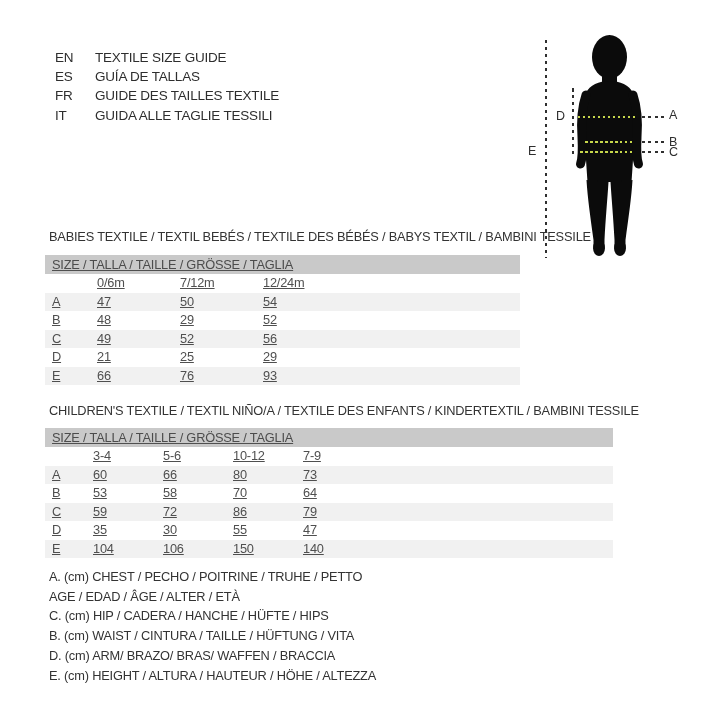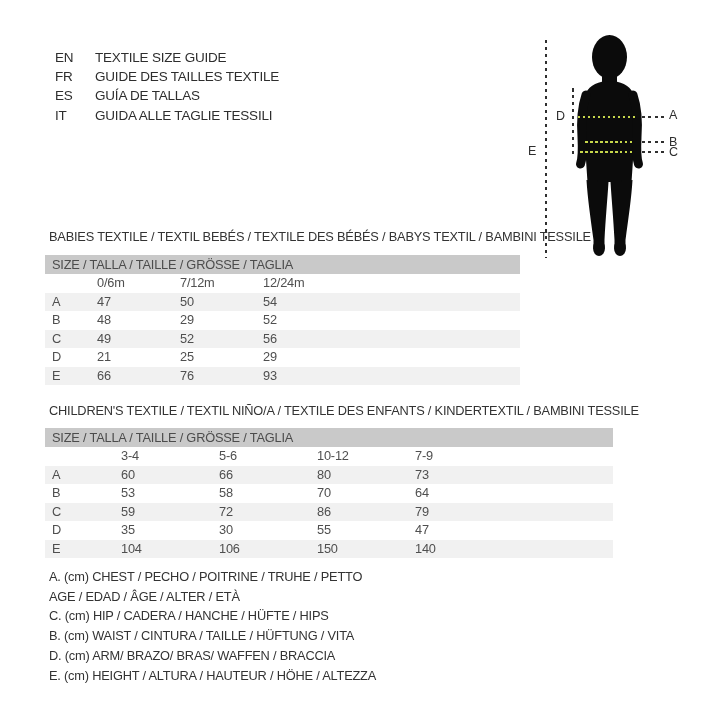--- a/index.html
+++ b/index.html
@@ -33,51 +33,51 @@
   .lab-a{left:149px;top:81px;}
   .lab-b{left:149px;top:108px;}
   .lab-c{left:149px;top:118px;}
   .lab-d{left:36px;top:82px;}
   .lab-e{left:8px;top:117px;}
   
   .section-title{position:absolute;left:49px;font-size:12.8px;color:#333;white-space:nowrap;}
   .title-1{top:229px;text-align:center;}
   .title-2{top:403px;}
   
-  .size-table{position:absolute;left:45px;font-size:12.8px;color:#4f4f4f;}
+  .size-table{position:absolute;left:45px;font-size:12.8px;color:#4f4f4f;text-decoration:underline;}
   .table-1{top:255px;width:475px;}
   .table-2{top:428px;width:568px;}
   .t-bar{height:19px;line-height:19px;background:var(--bar-bg,#c9c9c9);color:#4c4c4c;padding-left:7px;}
   .t-row{display:grid;height:18.5px;line-height:18.5px;}
   .table-1 .t-row{grid-template-columns:44px 83px 83px auto;}
-  .table-2 .t-row{grid-template-columns:40px 70px 70px 70px auto;gap:28px;}
+  .table-2 .t-row{grid-template-columns:40px 70px 70px 70px auto;}
   .t-row.striped{background:var(--stripe-bg,#f1f1f1);}
   .t-cell{padding-left:8px;}
   .t-cell.t-label{padding-left:7px;}
   
   .legend{position:absolute;left:49px;top:567px;}
   .legend-line{font-size:12.8px;line-height:19.7px;color:#333;white-space:nowrap;}
 </style>
 </head>
 <body>
 
 <div class="stage">
 
   <div class="lang-block">
       <div class="lang-row">
         <div class="lang-code">EN</div>
         <div class="lang-label">TEXTILE SIZE GUIDE</div>
       </div>
       <div class="lang-row">
+        <div class="lang-code">ES</div>
+        <div class="lang-label">GUÍA DE TALLAS</div>
+      </div>
+      <div class="lang-row">
         <div class="lang-code">FR</div>
         <div class="lang-label">GUIDE DES TAILLES TEXTILE</div>
-      </div>
-      <div class="lang-row">
-        <div class="lang-code">ES</div>
-        <div class="lang-label">GUÍA DE TALLAS</div>
       </div>
       <div class="lang-row">
         <div class="lang-code">IT</div>
         <div class="lang-label">GUIDA ALLE TAGLIE TESSILI</div>
       </div>
     </div>
 
   <div class="figure">
     <div class="vdash e-line"></div>
     <div class="vdash d-line"></div>

